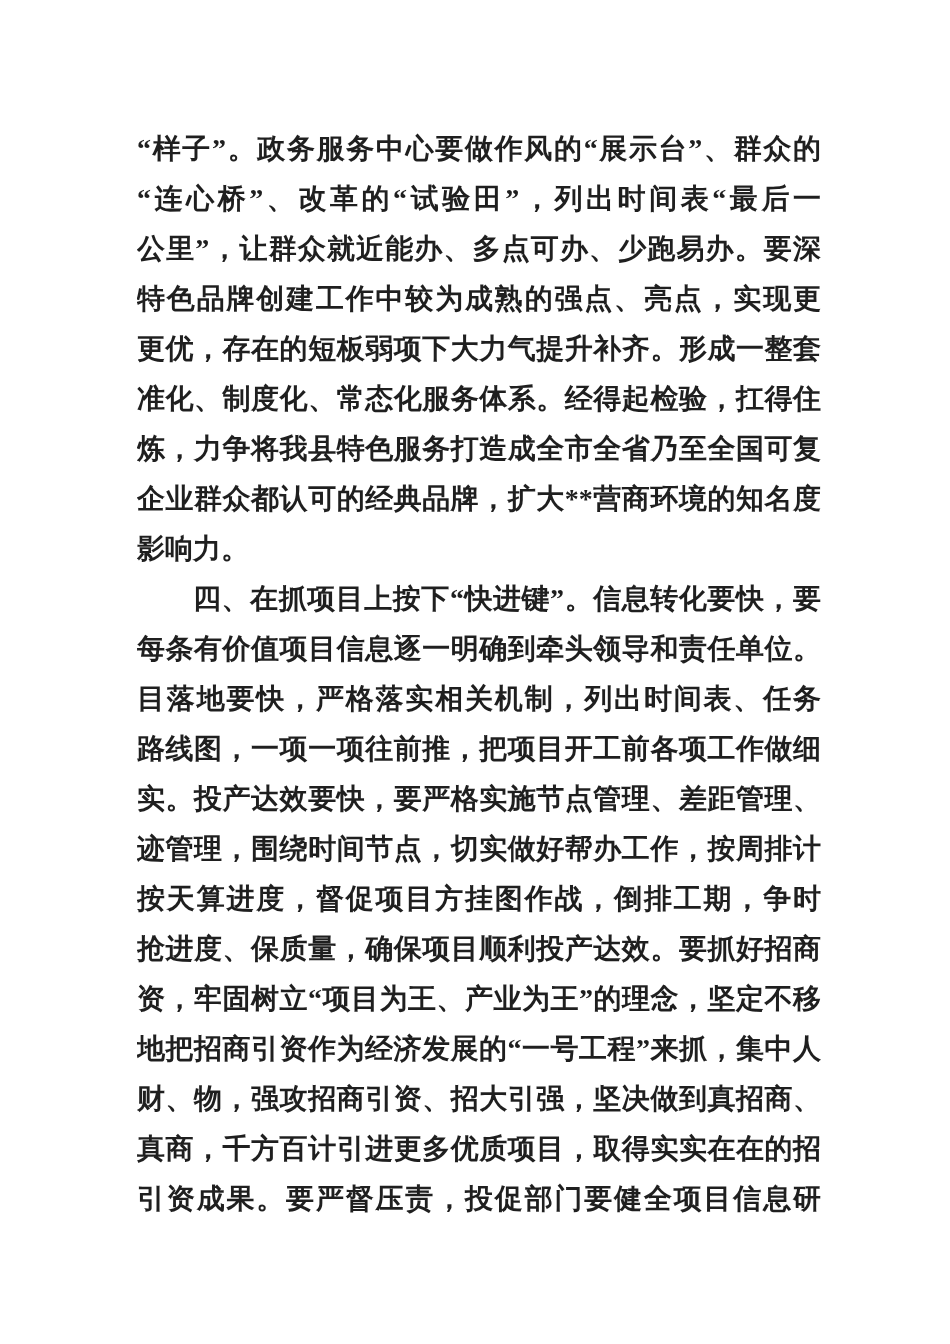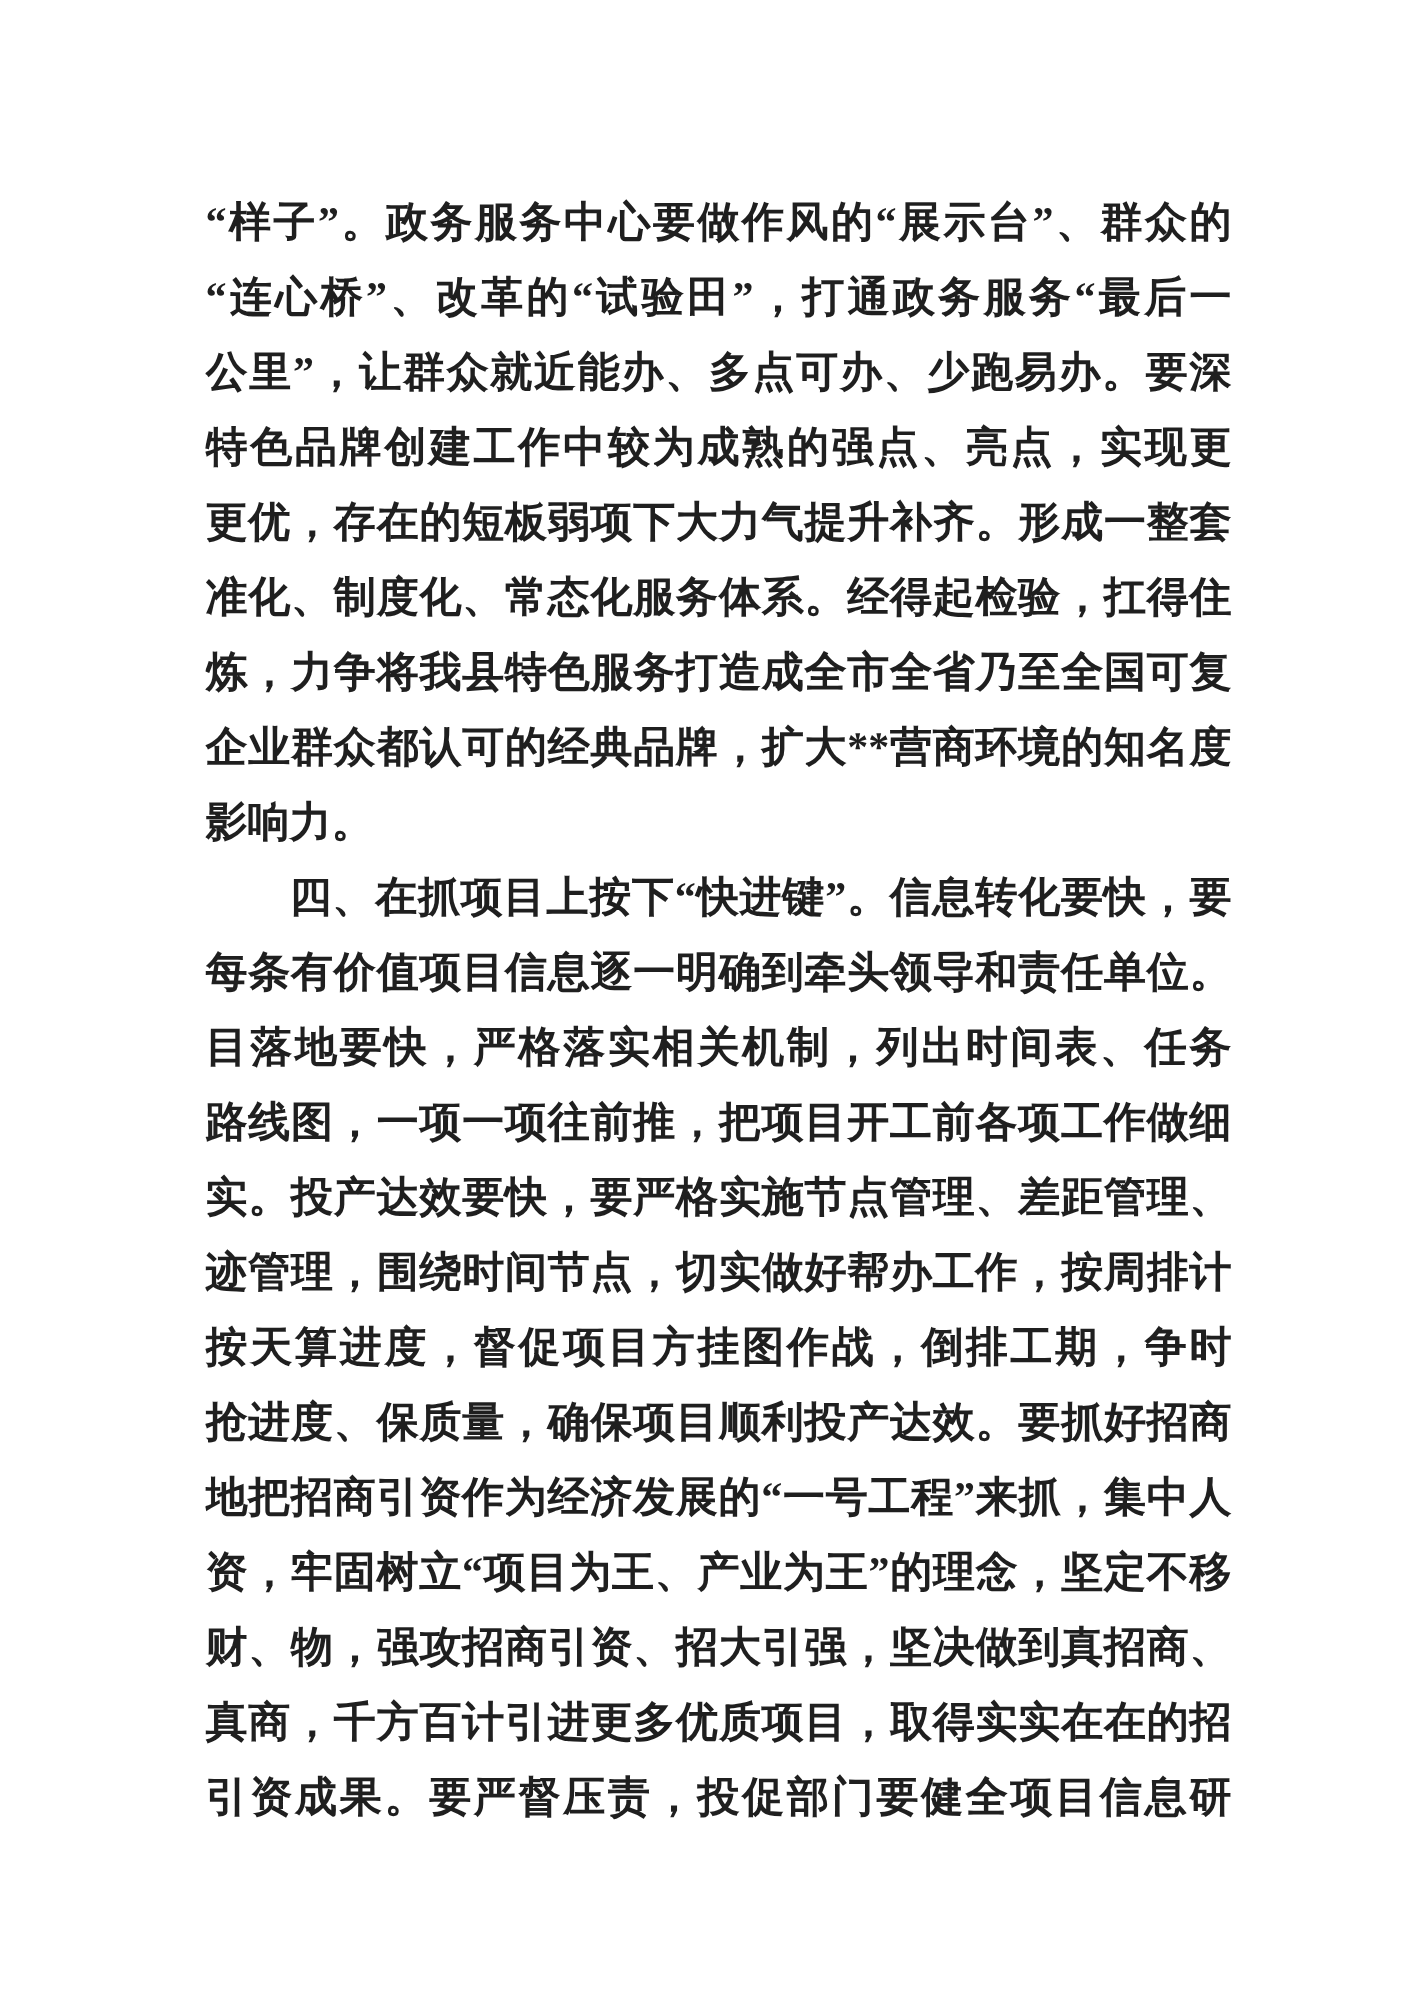--- a/index.html
+++ b/index.html
@@ -47,35 +47,35 @@
     text-align:right;
     text-align-last:left;
   }
 </style>
 </head>
 <body>
 
 <div class="page">
   <div class="text-block">
     <div class="line">“样子”。政务服务中心要做作风的“展示台”、群众的</div>
-    <div class="line">“连心桥”、改革的“试验田”，打通政务服务“最后一</div>
+    <div class="line">“连心桥”、改革的“试验田”，列出时间表“最后一</div>
     <div class="line">公里”，让群众就近能办、多点可办、少跑易办。要深挖</div>
     <div class="line">特色品牌创建工作中较为成熟的强点、亮点，实现更强、</div>
     <div class="line">更优，存在的短板弱项下大力气提升补齐。形成一整套标</div>
     <div class="line">准化、制度化、常态化服务体系。经得起检验，扛得住磨</div>
     <div class="line">炼，力争将我县特色服务打造成全市全省乃至全国可复制</div>
     <div class="line">企业群众都认可的经典品牌，扩大**营商环境的知名度和</div>
     <div class="line para-end">影响力。</div>
     <div class="line indent">四、在抓项目上按下“快进键”。信息转化要快，要把</div>
     <div class="line">每条有价值项目信息逐一明确到牵头领导和责任单位。项</div>
     <div class="line">目落地要快，严格落实相关机制，列出时间表、任务书、</div>
     <div class="line">路线图，一项一项往前推，把项目开工前各项工作做细做</div>
     <div class="line">实。投产达效要快，要严格实施节点管理、差距管理、痕</div>
     <div class="line">迹管理，围绕时间节点，切实做好帮办工作，按周排计划</div>
     <div class="line">按天算进度，督促项目方挂图作战，倒排工期，争时间、</div>
     <div class="line">抢进度、保质量，确保项目顺利投产达效。要抓好招商引</div>
+    <div class="line">资，牢固树立“项目为王、产业为王”的理念，坚定不移</div>
     <div class="line">地把招商引资作为经济发展的“一号工程”来抓，集中人</div>
-    <div class="line">资，牢固树立“项目为王、产业为王”的理念，坚定不移</div>
     <div class="line">财、物，强攻招商引资、招大引强，坚决做到真招商、招</div>
     <div class="line">真商，千方百计引进更多优质项目，取得实实在在的招商</div>
     <div class="line">引资成果。要严督压责，投促部门要健全项目信息研判、</div>
   </div>
 </div>
 
 </body></html>

